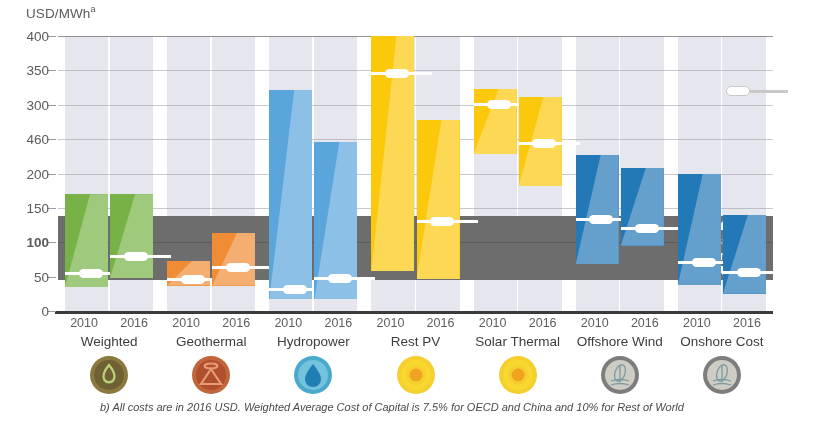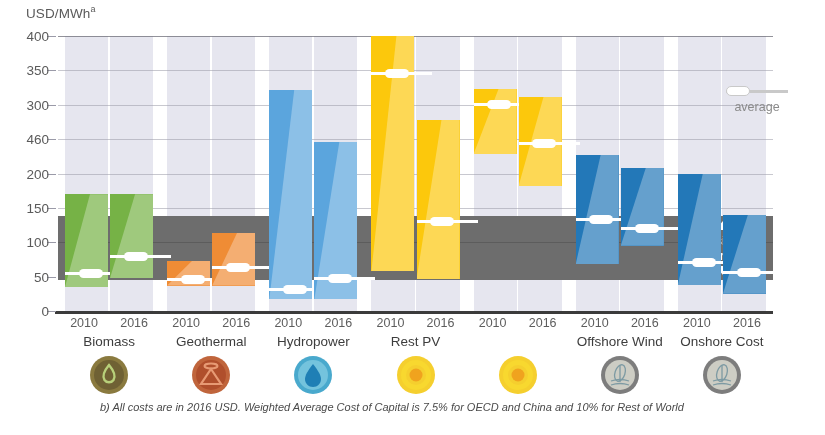--- a/index.html
+++ b/index.html
@@ -149,21 +149,21 @@
       <div class="band-split" style="left: 560.786px;"></div>
       <div class="band" style="left: 619.857px; width: 88.1429px;"></div>
       <div class="band-split" style="left: 662.929px;"></div>
       <div class="tickmark" style="top: 275px;"></div>
       <div class="ytick" style="top: 275px;">0</div>
       <div class="gridline" style="top: 240.625px;"></div>
       <div class="tickmark" style="top: 240.625px;"></div>
       <div class="ytick" style="top: 240.625px;">50</div>
       <div class="gridline" style="top: 206.25px;"></div>
       <div class="tickmark" style="top: 206.25px;"></div>
-      <div class="ytick" style="top: 206.25px;">100</div>
+      <div class="ytick" style="top: 206.25px; font-weight: bold;">100</div>
       <div class="gridline" style="top: 171.875px;"></div>
       <div class="tickmark" style="top: 171.875px;"></div>
       <div class="ytick" style="top: 171.875px;">150</div>
       <div class="gridline" style="top: 137.5px;"></div>
       <div class="tickmark" style="top: 137.5px;"></div>
       <div class="ytick" style="top: 137.5px;">200</div>
       <div class="gridline" style="top: 103.125px;"></div>
       <div class="tickmark" style="top: 103.125px;"></div>
       <div class="ytick" style="top: 103.125px;">460</div>
       <div class="gridline" style="top: 68.75px;"></div>
@@ -254,42 +254,42 @@
       </div>
       <div class="wavg" title="Onshore Wind 2016 weighted avg: 56" style="left: 664.929px; width: 61.0714px; top: 235px;"></div>
       <div class="wavg-cap" style="left: 678.711px; top: 235px;"></div>
     </div>
 
   <div class="legend">
     <div class="legend-mark">
       <div class="lbar"></div>
         <div class="lcap"></div>
     </div>
-    <div>average</div>
   </div>
 
   <div class="xlabels" id="xlabels">
       <div class="grp" style="left: 0px; width: 102.143px;">
         <div class="years"><span class="yr" style="width: 50.0714px;">2010</span><span class="yr" style="width: 50.0714px;">2016</span></div>
-        <div class="name">Biomass</div>
+        <div class="name">Weighted</div>
       </div>
       <div class="grp" style="left: 102.143px; width: 102.143px;">
         <div class="years"><span class="yr" style="width: 50.0714px;">2010</span><span class="yr" style="width: 50.0714px;">2016</span></div>
         <div class="name">Geothermal</div>
       </div>
       <div class="grp" style="left: 204.286px; width: 102.143px;">
         <div class="years"><span class="yr" style="width: 50.0714px;">2010</span><span class="yr" style="width: 50.0714px;">2016</span></div>
         <div class="name">Hydropower</div>
       </div>
       <div class="grp" style="left: 306.429px; width: 102.143px;">
         <div class="years"><span class="yr" style="width: 50.0714px;">2010</span><span class="yr" style="width: 50.0714px;">2016</span></div>
         <div class="name">Rest PV</div>
       </div>
       <div class="grp" style="left: 408.571px; width: 102.143px;">
         <div class="years"><span class="yr" style="width: 50.0714px;">2010</span><span class="yr" style="width: 50.0714px;">2016</span></div>
+        <div class="name">Solar Thermal</div>
       </div>
       <div class="grp" style="left: 510.714px; width: 102.143px;">
         <div class="years"><span class="yr" style="width: 50.0714px;">2010</span><span class="yr" style="width: 50.0714px;">2016</span></div>
         <div class="name">Offshore Wind</div>
       </div>
       <div class="grp" style="left: 612.857px; width: 102.143px;">
         <div class="years"><span class="yr" style="width: 50.0714px;">2010</span><span class="yr" style="width: 50.0714px;">2016</span></div>
         <div class="name">Onshore Cost</div>
       </div>
     </div>

